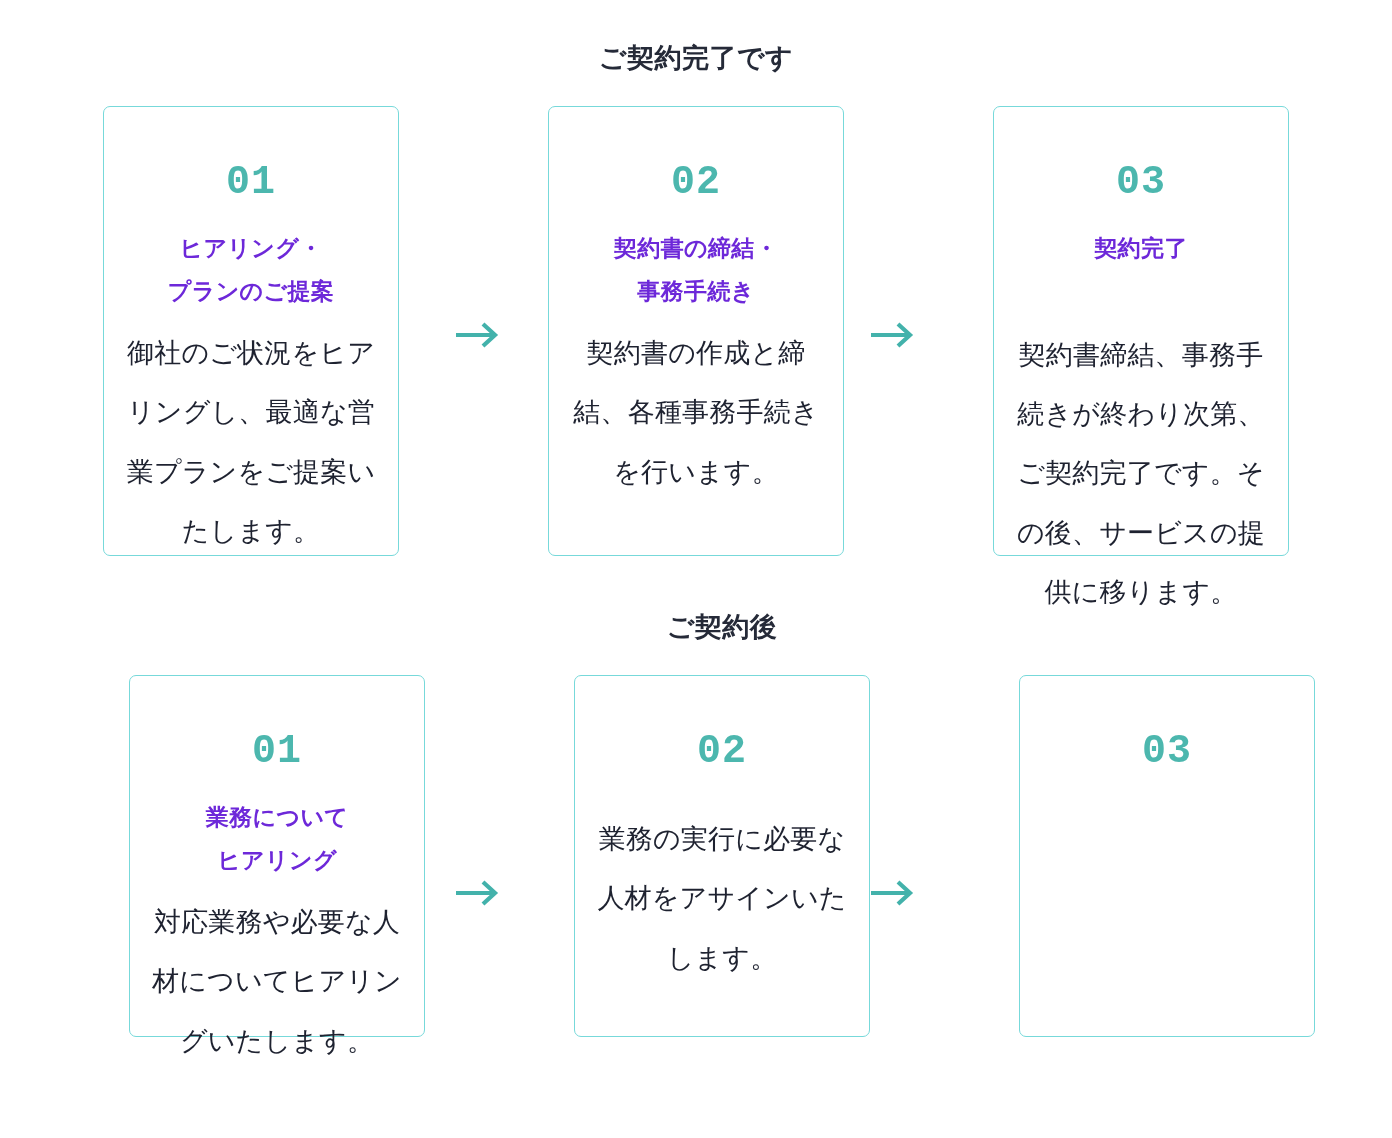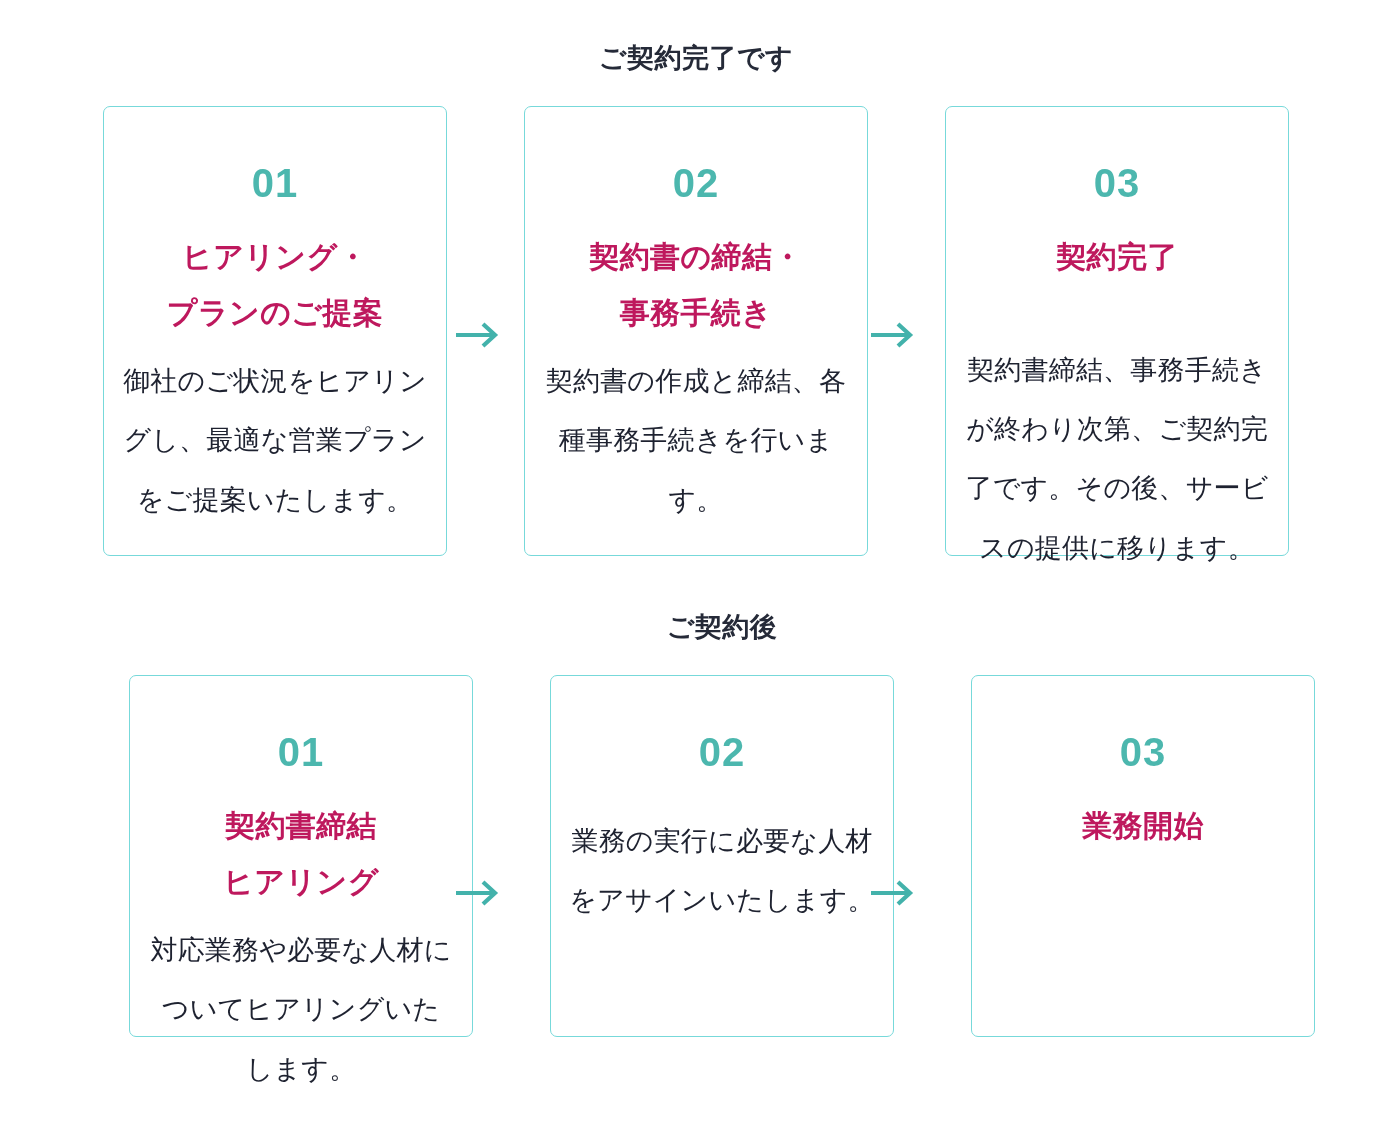--- a/index.html
+++ b/index.html
@@ -50,45 +50,46 @@
     width: 1186px;
     display: flex;
     justify-content: space-between;
     align-items: stretch;
   }
   .row-top    { margin-top: 26px; }
   .row-bottom { margin-top: 26px; }
 
   .card {
     position: relative;
-    width: 344px;
+    width: 296px;
     box-sizing: border-box;
     border: 1.4px solid #77d9da;
     border-radius: 7px;
     background: #ffffff;
     padding: 12px 18px 18px 18px;
     text-align: center;
+    font-family: Liberation Mono, monospace;
   }
   .card-tall  { height: 450px; }
   .card-short { height: 362px; }
 
   .card-number {
     font-size: 40px;
     font-weight: bold;
     color: #4cb7ae;
     letter-spacing: 1px;
     line-height: 1;
     margin: 0;
     padding-top: 44px;
   }
 
   .card-title {
-    font-size: 30px;
+    font-size: 23px;
     font-weight: bold;
-    color: #be185d;
+    color: #6d28d9;
     line-height: 1.85;
     letter-spacing: 0.4px;
     margin: 0;
     padding-top: 26px;
     white-space: pre-line;
   }
   .card-title.pad-single { padding-top: 26px; }
 
   .card-desc {
     font-size: 27px;
@@ -153,33 +154,32 @@
   </div>
 
   <div class="section section-bottom">
 
     <h2 class="section-title">ご契約後</h2>
 
     <div class="row row-bottom">
 
       <div class="card card-short">
         <div class="card-number">01</div>
-        <div class="card-title">契約書締結
+        <div class="card-title">業務について
 ヒアリング</div>
         <div class="card-desc">対応業務や必要な人材についてヒアリングいたします。</div>
       </div>
 
       <div class="card card-short">
         <div class="card-number">02</div>
         <div class="card-desc gap-md">業務の実行に必要な人材をアサインいたします。</div>
       </div>
 
       <div class="card card-short">
         <div class="card-number">03</div>
-        <div class="card-title pad-single">業務開始</div>
       </div>
 
     </div>
   </div>
 
   <div class="arrow arrow-top-1">
     <svg width="46" height="30" viewBox="0 0 46 30" aria-hidden="true">
       <path d="M1 15 H38" stroke="#43b2ab" stroke-width="4.2" fill="none" stroke-linecap="butt"></path>
       <path d="M28 4 L40 15 L28 26" stroke="#43b2ab" stroke-width="4.2" fill="none" stroke-linecap="butt" stroke-linejoin="miter"></path>
     </svg>

